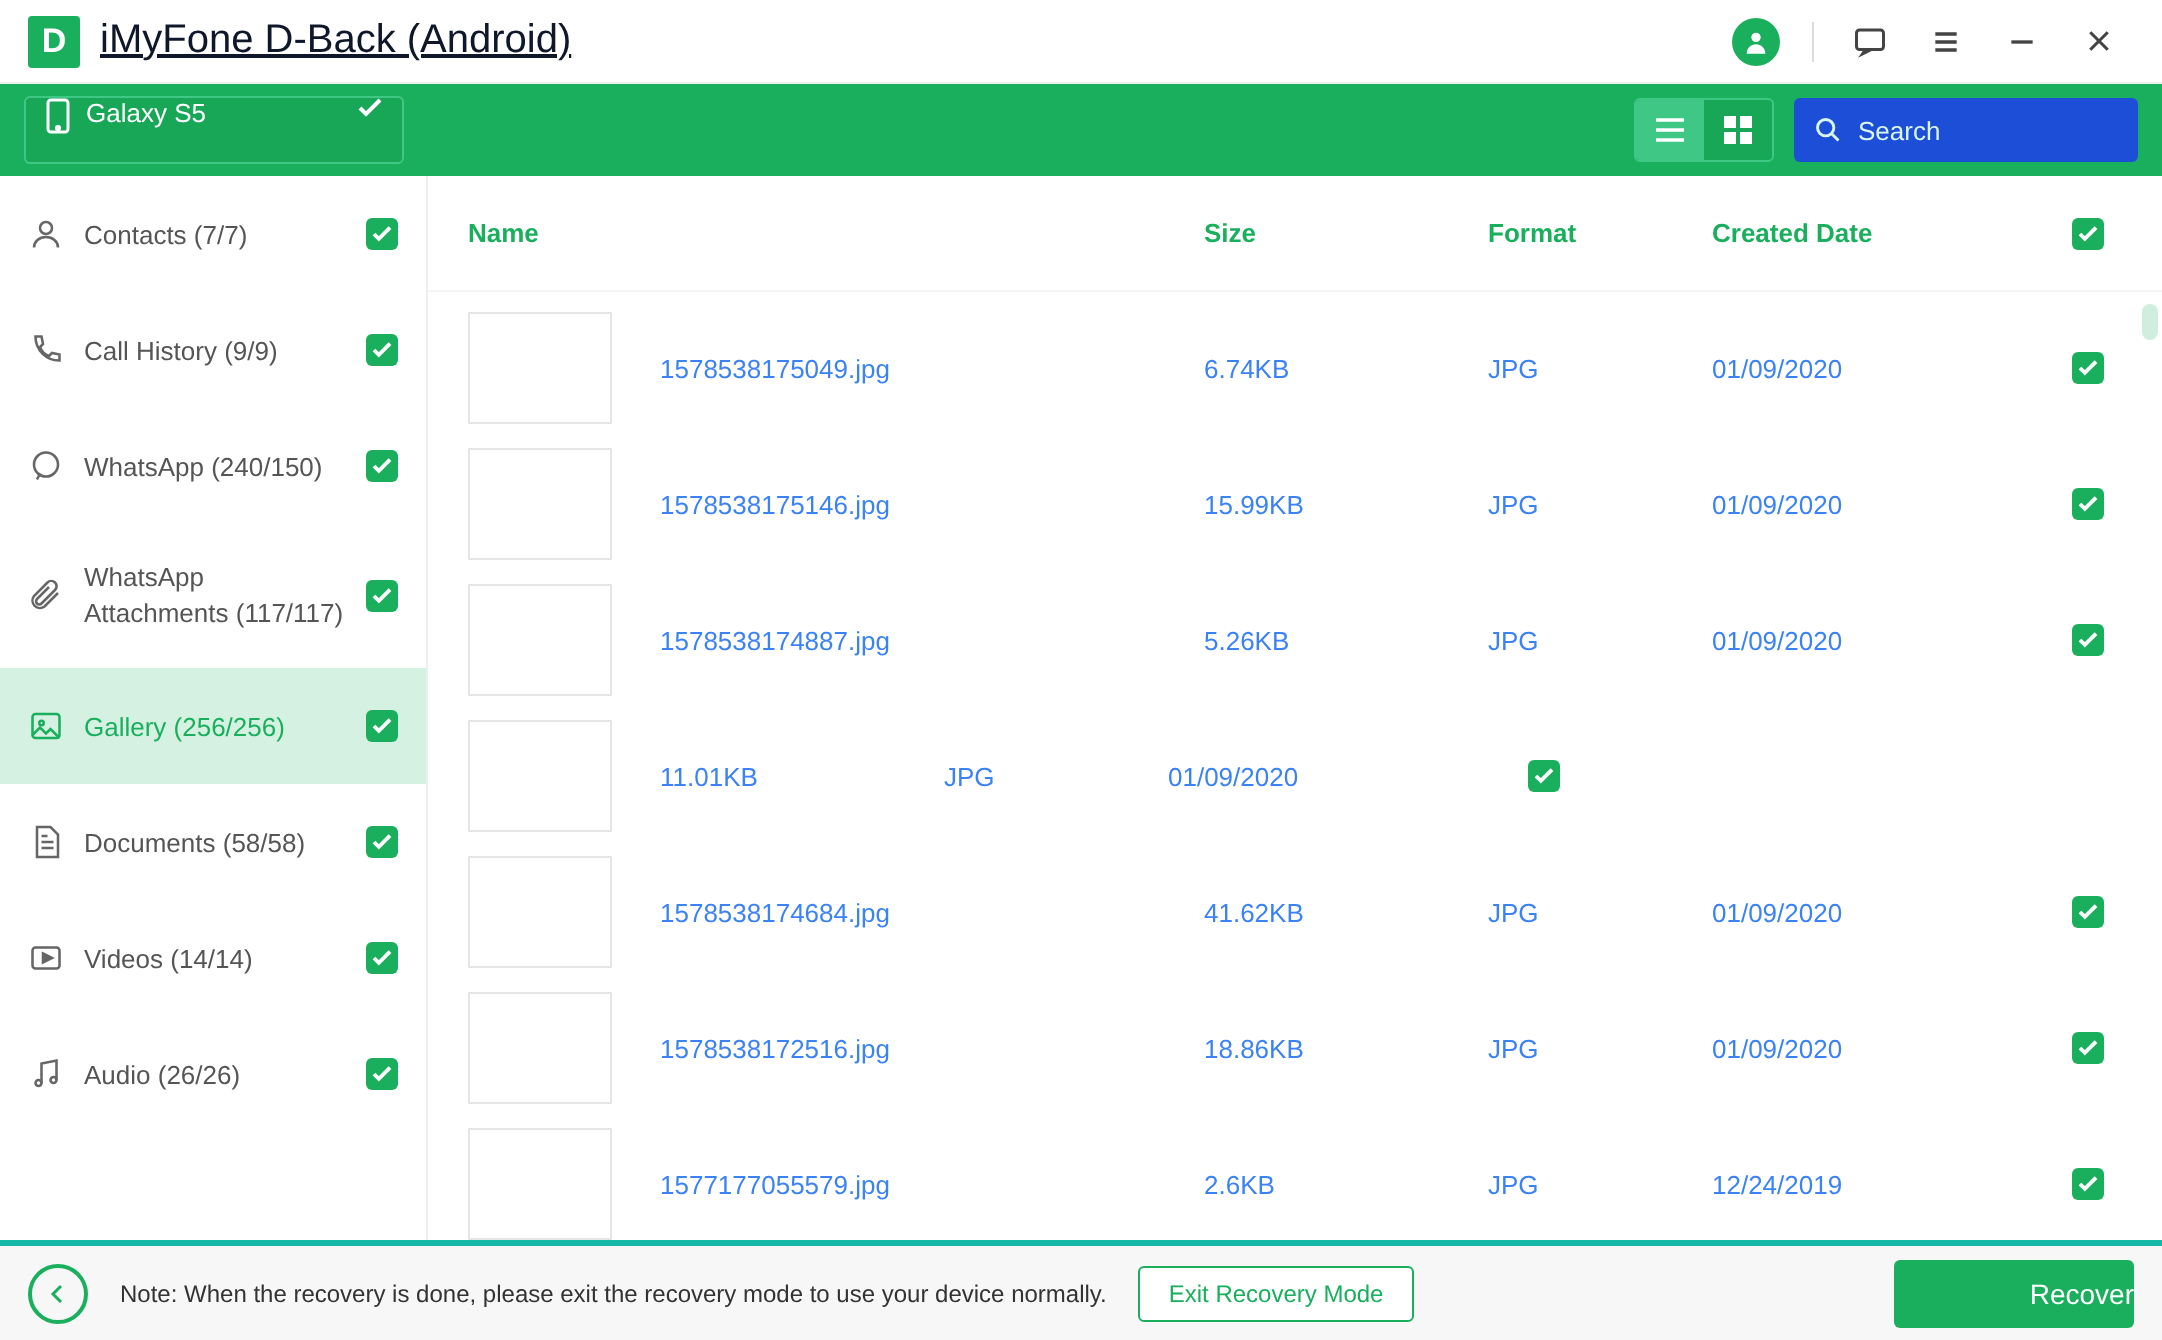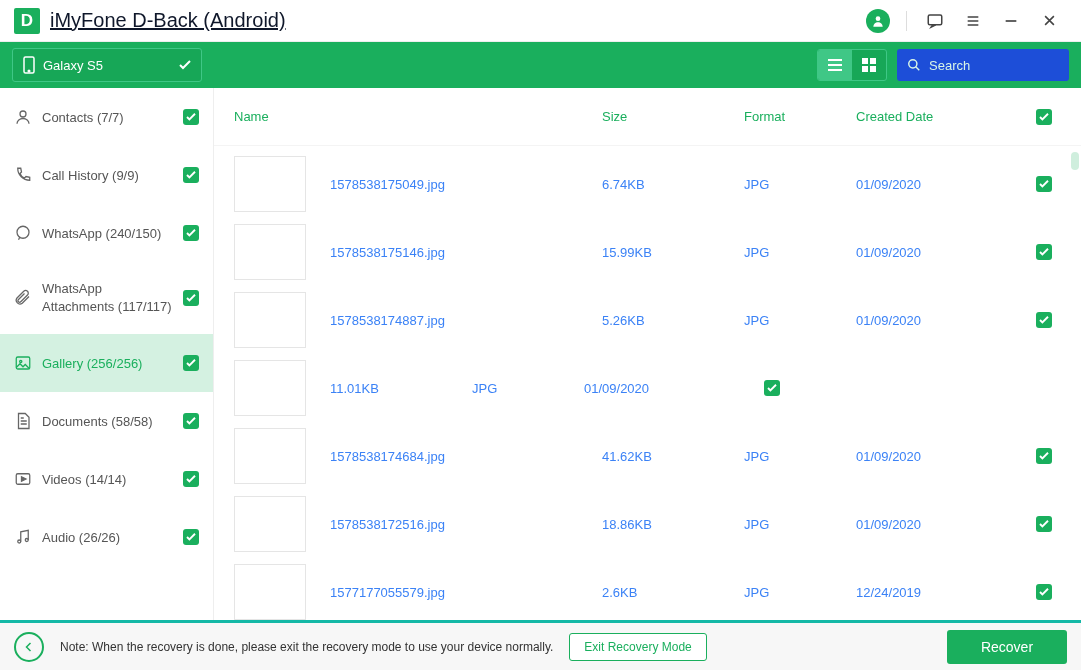--- a/index.html
+++ b/index.html
@@ -10,21 +10,21 @@
 .logo { width: 26px; height: 26px; background: #1aaf5d; color: #fff; display: flex; align-items: center; justify-content: center; font-weight: bold; font-size: 17px; border-radius: 2px; margin-right: 10px; }
 .app-title { font-size: 20px; color: #0f172a; flex: 1; text-decoration: underline; }
 .titlebar-actions { display: flex; align-items: center; gap: 2px; }
 .titlebar-actions .tact { width: 36px; height: 36px; display: flex; align-items: center; justify-content: center; color: #444; cursor: pointer; }
 .avatar { width: 24px; height: 24px; border-radius: 50%; background: #1aaf5d; display: flex; align-items: center; justify-content: center; }
 .avatar svg { fill: #fff; }
 .vsep { width: 1px; height: 20px; background: #ddd; margin: 0 8px; }
 
 
 .toolbar { height: 46px; background: #1aaf5d; display: flex; align-items: center; padding: 0 12px 0 4px; }
-.device-pill { display: flex; align-items: center; height: 34px; background: #17a757; border: 1px solid #3fc786; border-radius: 3px; padding: 0 10px; width: 190px; color: #fff; font-size: 13px; gap: 8px; margin-left: 8px; }
+.device-pill { display: flex; align-items: flex-start; height: 34px; background: #17a757; border: 1px solid #3fc786; border-radius: 3px; padding: 0 10px; width: 190px; color: #fff; font-size: 13px; gap: 8px; margin-left: 8px; }
 .device-pill .check { margin-left: auto; }
 .view-toggle { margin-left: auto; display: flex; background: #17a757; border: 1px solid #3fc786; border-radius: 3px; overflow: hidden; }
 .view-toggle .vt { width: 34px; height: 30px; display: flex; align-items: center; justify-content: center; color: #fff; cursor: pointer; }
 .view-toggle .vt.active { background: #3fc786; }
 .search-box { display: flex; align-items: center; height: 32px; width: 172px; background: #1d4ed8; border-radius: 3px; margin-left: 10px; padding: 0 10px; color: #d9f5e6; gap: 8px; }
 .search-box input { background: transparent; border: none; outline: none; color: #fff; font-size: 13px; width: 100%; }
 .search-box input::placeholder { color: #d9f5e6; }
 
 
 .main { display: flex; height: calc(670px - 42px - 46px - 50px); }
@@ -35,41 +35,41 @@
 .sidebar-item.multi { height: 72px; }
 .sidebar-item.multi .label { line-height: 1.35; }
 .sidebar-item .sicon { width: 18px; display: flex; align-items: center; justify-content: center; flex-shrink: 0; }
 .sidebar-item .label { flex: 1; }
 .sidebar-item.selected { background: #d4f1e1; color: #1aaf5d; }
 .sidebar-item .chk { width: 16px; height: 16px; background: #1aaf5d; border-radius: 3px; display: flex; align-items: center; justify-content: center; flex-shrink: 0; }
 .sidebar-item .chk svg { stroke: #fff; }
 
 
 .content { flex: 1; display: flex; flex-direction: column; position: relative; }
-.cols-header { display: flex; align-items: center; height: 58px; padding: 0 20px; color: #1aaf5d; font-size: 13px; font-weight: 400; border-bottom: 1px solid #f4f4f4; }
+.cols-header { display: flex; align-items: center; height: 58px; padding: 0 20px; color: #1aaf5d; font-size: 13px; font-weight: 700; border-bottom: 1px solid #f4f4f4; }
 .col-name { width: 368px; }
 .col-size { width: 142px; }
 .col-format { width: 112px; }
 .col-date { width: 176px; }
 .col-check { width: 20px; display: flex; justify-content: flex-end; }
 .header-chk { width: 16px; height: 16px; background: #1aaf5d; border-radius: 3px; display: flex; align-items: center; justify-content: center; }
 
 .rows { flex: 1; overflow-y: auto; padding: 4px 20px 0 20px; position: relative; }
 .row { display: flex; align-items: center; height: 68px; color: #3b82f6; font-size: 13px; }
 .thumb { width: 72px; height: 56px; border: 1px solid #e5e5e5; background: #fff; margin-right: 24px; flex-shrink: 0; }
 .row .fname { width: 272px; }
 .row-chk { width: 16px; height: 16px; background: #1aaf5d; border-radius: 3px; display: flex; align-items: center; justify-content: center; }
 .scroll-pill { position: absolute; top: 64px; right: 2px; width: 8px; height: 18px; background: #cfeedd; border-radius: 4px; }
 
 
 .footer { position: absolute; bottom: 0; left: 0; right: 0; height: 50px; background: #f7f7f7; border-top: 3px solid #14b8a6; display: flex; align-items: center; padding: 16px 14px; gap: 16px; }
 .back-btn { width: 30px; height: 30px; border: 2px solid #1aaf5d; border-radius: 50%; display: flex; align-items: center; justify-content: center; color: #1aaf5d; cursor: pointer; }
 .note { font-size: 12px; color: #333; }
 .exit-btn { border: 1px solid #1aaf5d; color: #1aaf5d; background: #fff; border-radius: 3px; height: 28px; padding: 0 14px; font-size: 12px; cursor: pointer; }
-.recover-btn { margin-left: auto; background: #1aaf5d; color: #fff; border: none; border-radius: 3px; height: 34px; width: 120px; font-size: 14px; cursor: pointer; }
+.recover-btn { margin-left: auto; background: #1aaf5d; color: #fff; border: none; border-radius: 3px; height: 34px; width: 120px; font-size: 14px; cursor: pointer; text-align: right; }
 
 svg { display: block; }
 </style>
 </head>
 <body>
 
 <div class="titlebar">
   <div class="logo">D</div>
   <div class="app-title">iMyFone D-Back (Android)</div>
   <div class="titlebar-actions">

